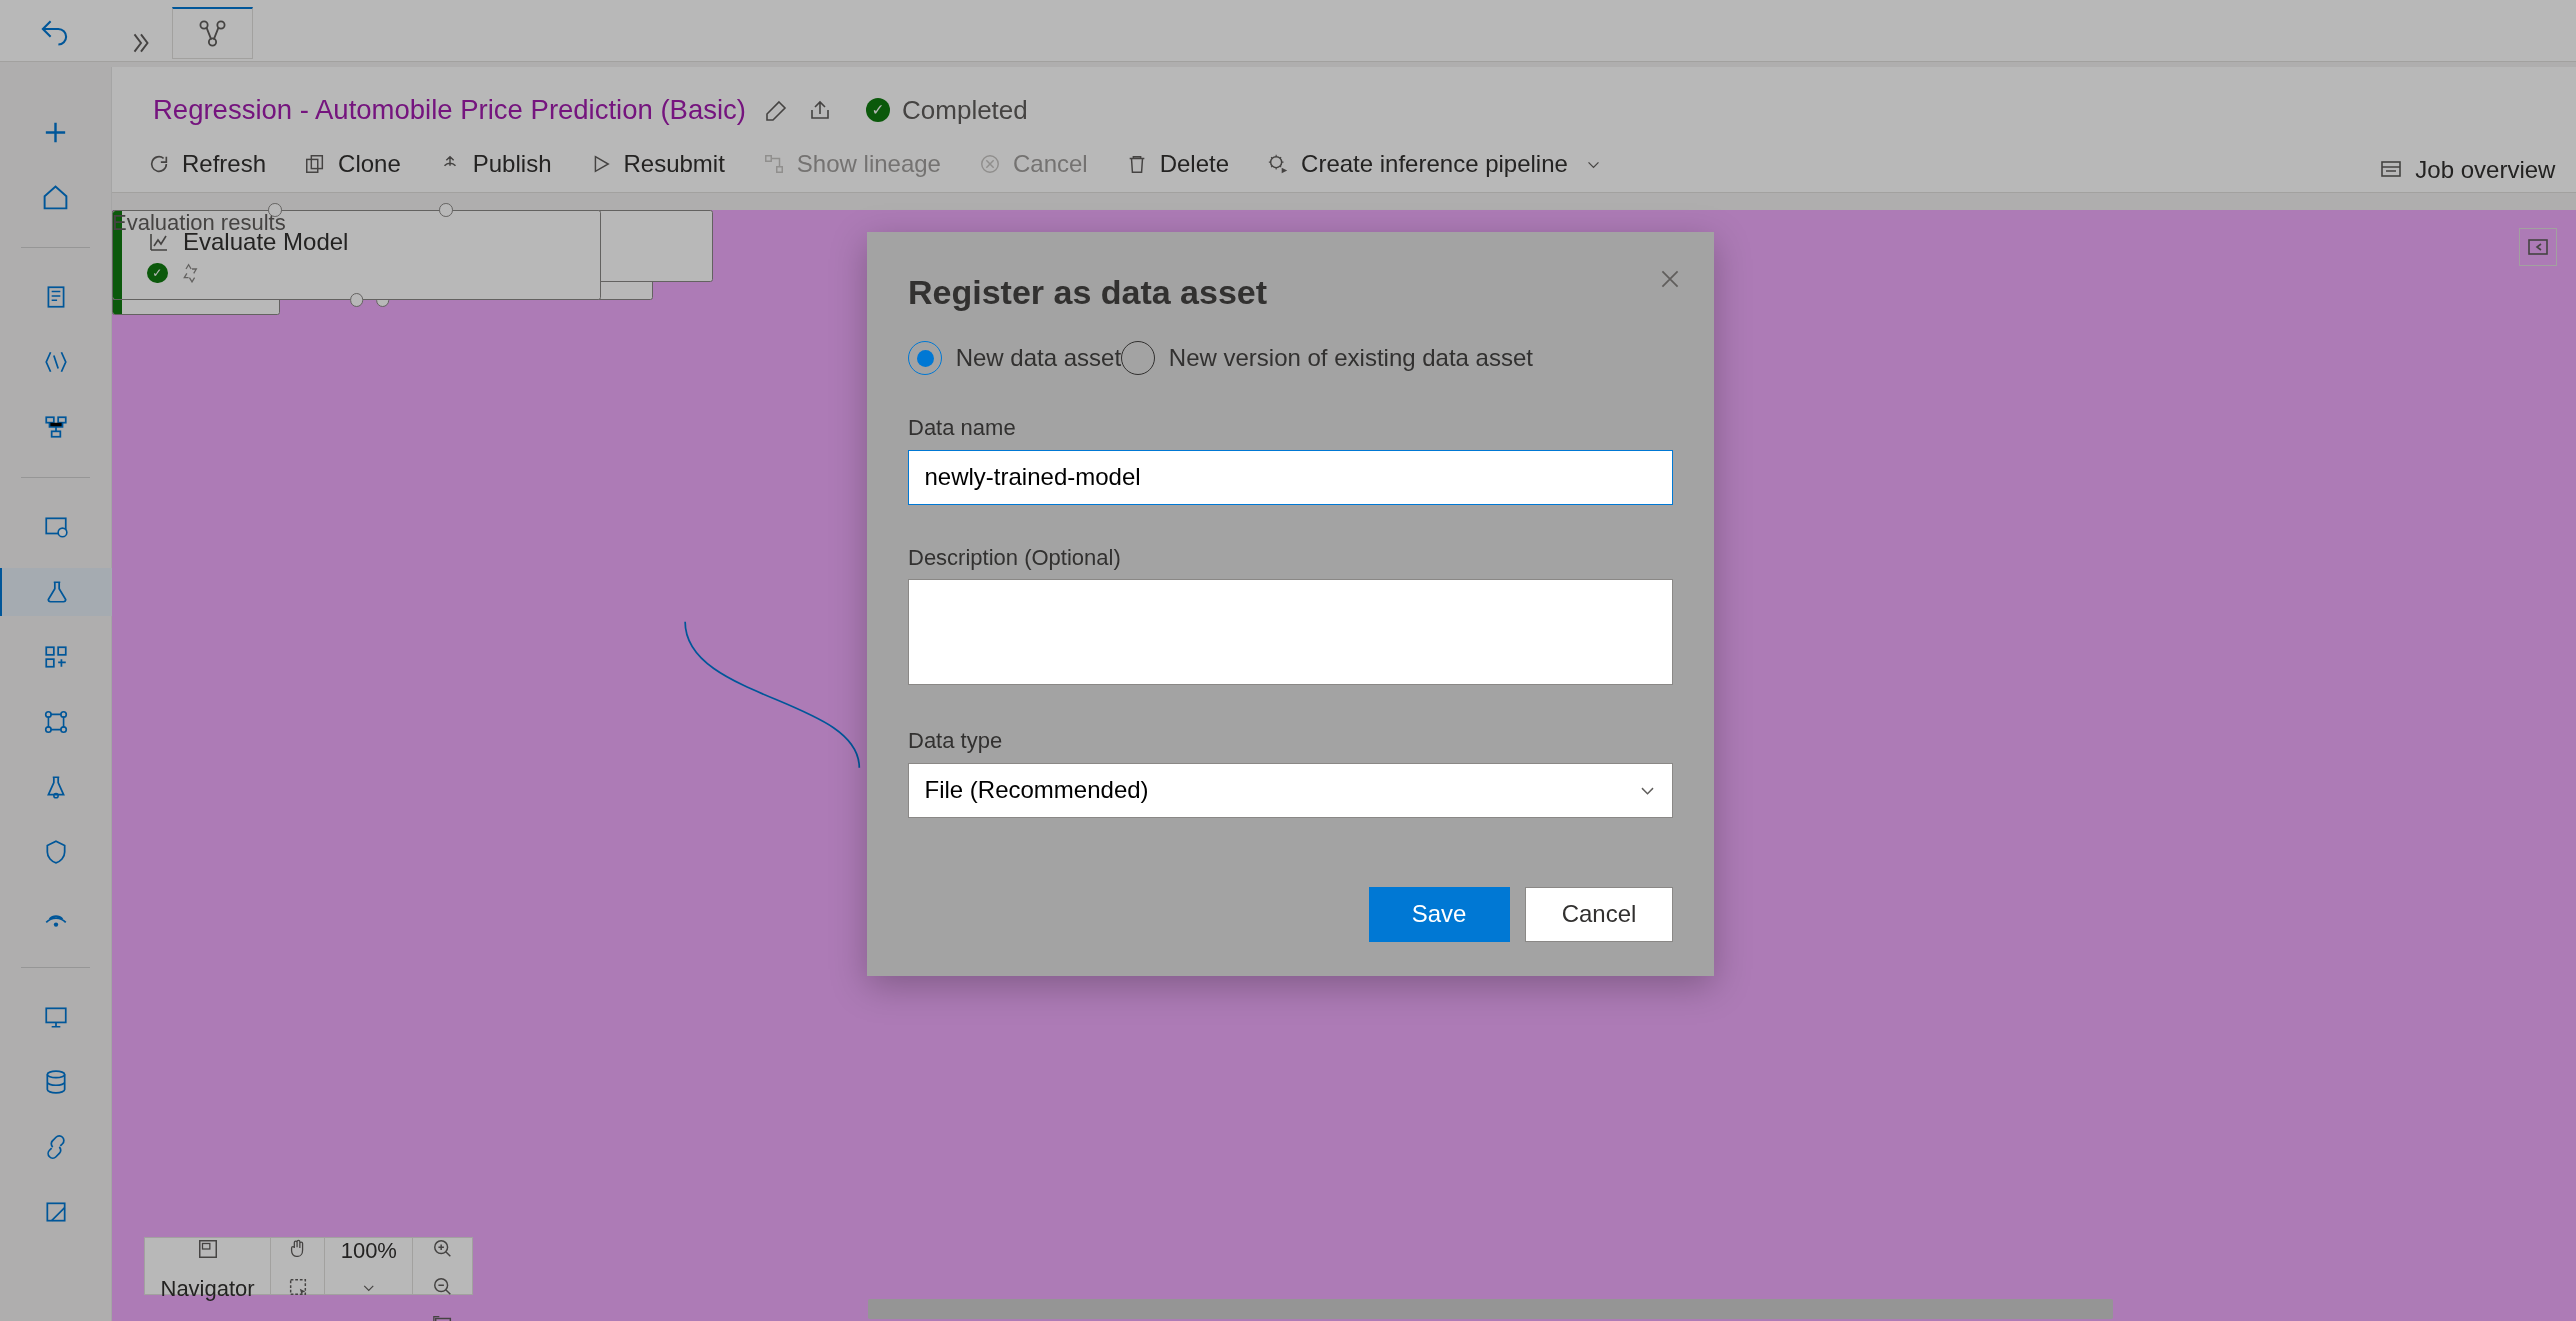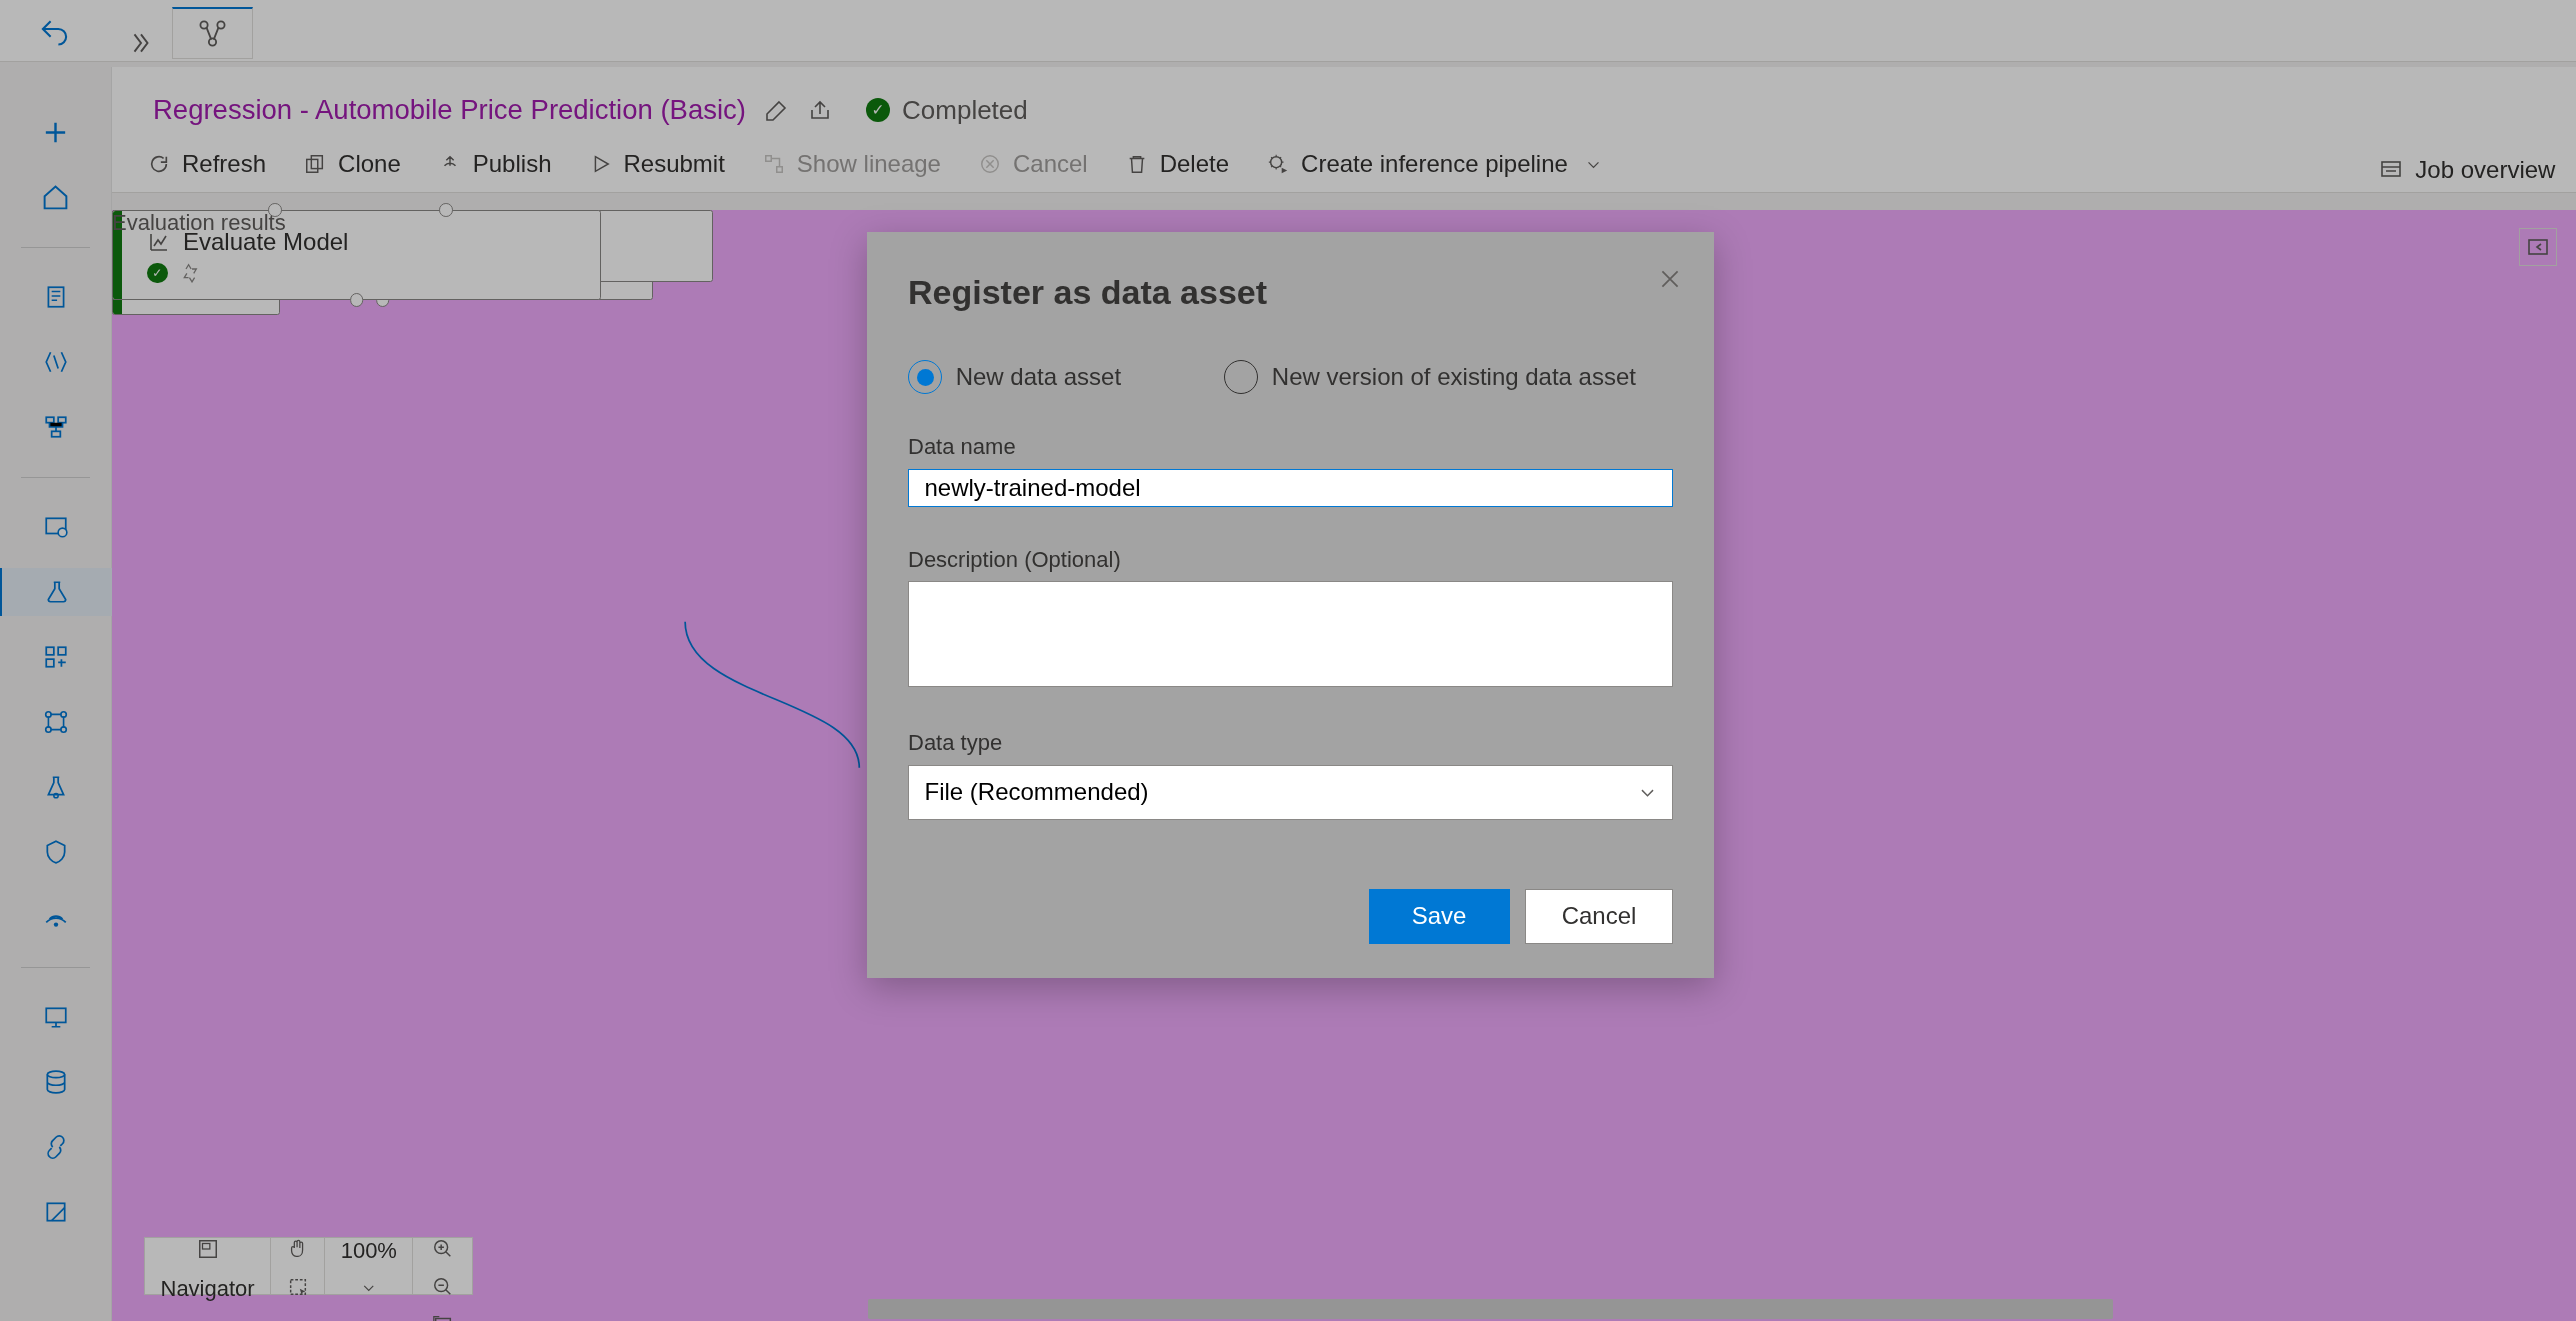--- a/index.html
+++ b/index.html
@@ -58,27 +58,27 @@
 .navbar .seg .ico { color: #605e5c; cursor: pointer; }
 
 
 .hscroll { position: absolute; left: 756px; bottom: 1.7px; width: 1245px; height: 20.6px; background: #cfcfcf; border-radius: 1.7px; }
 
 
 .overlay { position: absolute; inset: 0; background: rgba(0,0,0,0.28); }
 .modal { position: absolute; left: 867px; top: 232px; width: 847px; background: #a3a3a3; box-shadow: 0 10.3px 34px rgba(0,0,0,0.25); padding: 41px 41px 34px 41px; }
 .modal .mtitle { font-size: 34px; font-weight: 600; color: #323130; }
 .modal .close { position: absolute; right: 31px; top: 34px; cursor: pointer; color: #605e5c; }
-.modal .radios { display: flex; gap: 103px; margin-top: 48px; }
+.modal .radios { display: flex; margin-top: 29px; }
 .modal .radio { display: flex; align-items: center; gap: 13.7px; font-size: 24px; color: #323130; cursor: pointer; }
 .modal .radio .circ { width: 34px; height: 34px; border: 1.7px solid #323130; border-radius: 50%; display: flex; align-items: center; justify-content: center; }
 .modal .radio.selected .circ { border-color: #0078d4; }
 .modal .radio.selected .circ::after { content: ""; width: 17px; height: 17px; background: #0078d4; border-radius: 50%; }
 .modal .label { font-size: 22px; color: #323130; margin-top: 40px; }
-.modal .textinput { width: 100%; height: 38px; border: 1.7px solid #0078d4; font-size: 24px; padding: 0 15.5px; margin-top: 8.6px; outline: none; }
+.modal .textinput { width: 100%; height: 55px; border: 1.7px solid #0078d4; font-size: 24px; padding: 0 15.5px; margin-top: 8.6px; outline: none; }
 .modal .textarea { width: 100%; height: 106px; border: 0.9px solid #8a8886; font-size: 24px; padding: 12px 15.5px; margin-top: 8.6px; resize: none; outline: none; font-family: inherit; }
 .modal .select { width: 100%; height: 55px; border: 0.9px solid #8a8886; font-size: 24px; padding: 0 15.5px; margin-top: 8.6px; display: flex; align-items: center; justify-content: space-between; cursor: pointer; background: #fff; }
 .modal .actions { display: flex; justify-content: flex-end; gap: 15.5px; margin-top: 69px; }
 .modal .btn-primary { width: 141px; height: 55px; background: #0078d4; color: #fff; border: none; font-size: 24px; cursor: pointer; }
 .modal .btn-secondary { width: 148px; height: 55px; background: #fff; color: #323130; border: 0.9px solid #8a8886; font-size: 24px; cursor: pointer; }
 
 svg { display: block; }
 </style>
 </head>
 <body>

